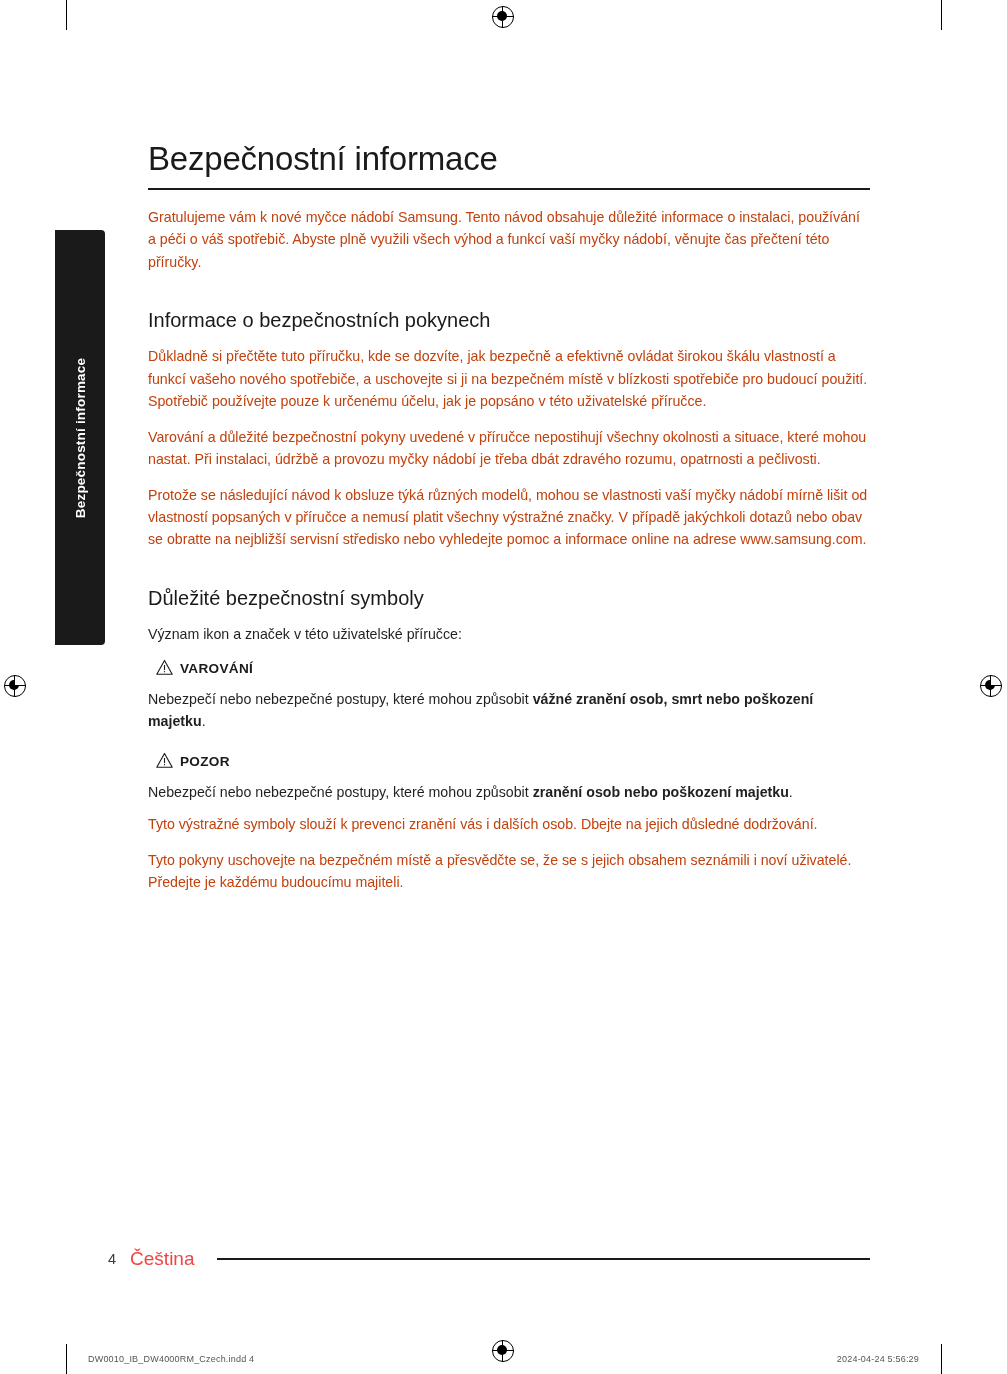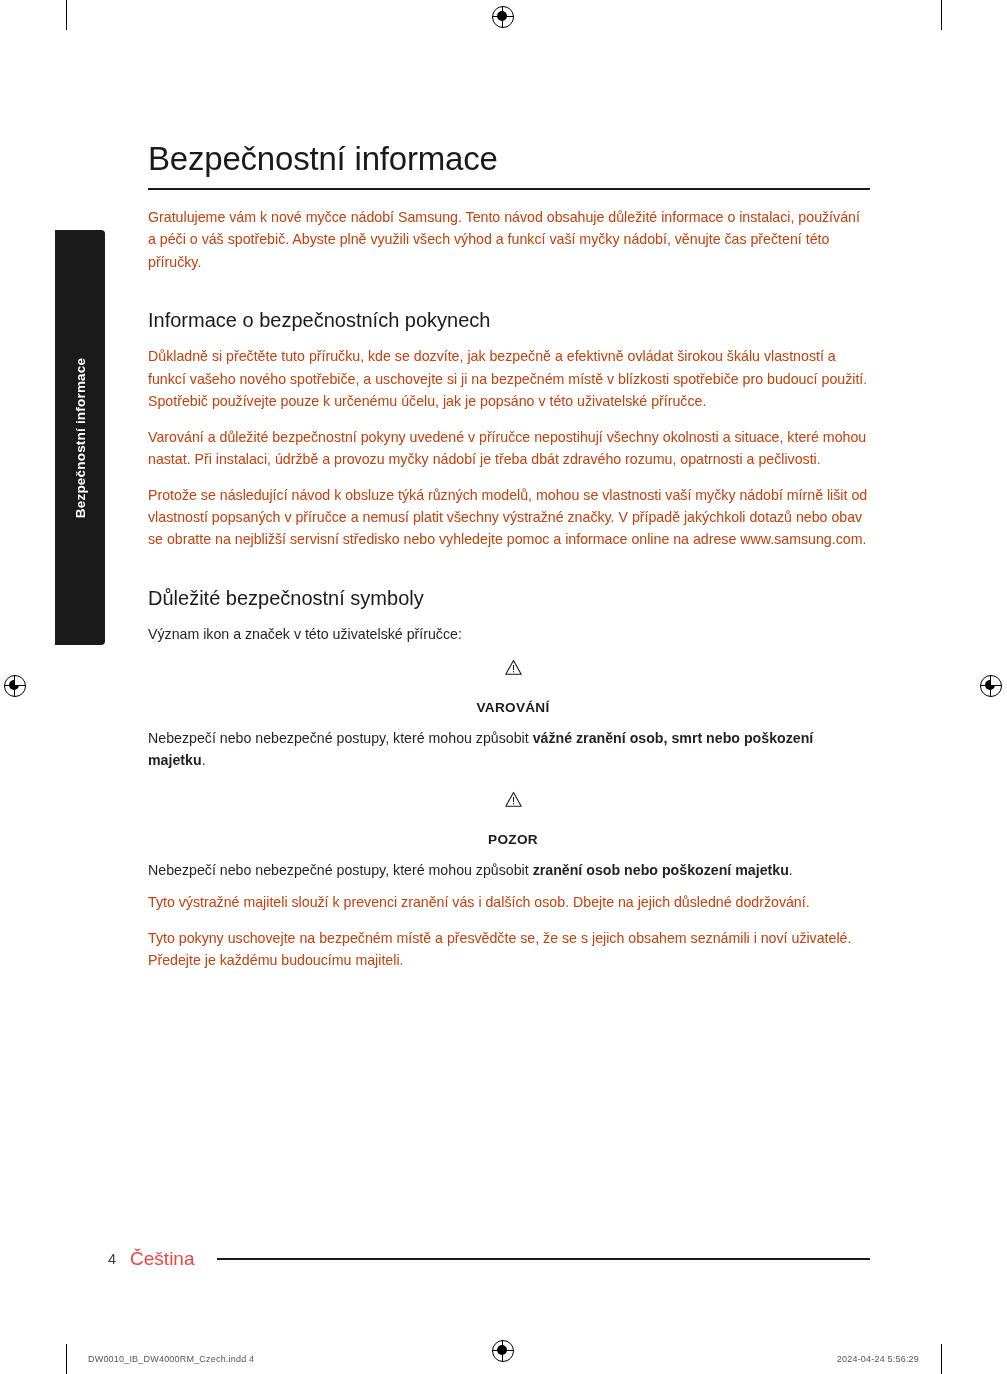--- a/index.html
+++ b/index.html
@@ -121,25 +121,24 @@
     line-height: 1.58;
     margin: 0 0 14px 0;
   }
 
   
   .symbol-block {
     margin: 0 0 10px 0;
   }
   .symbol-head {
     display: flex;
-    align-items: center;
-    gap: 24px;
+    align-items: flex-end;
+    gap: 7px;
     margin: 0 0 6px 0;
     padding-left: 8px;
-    flex-direction: column;
   }
   .symbol-head .glyph {
     display: inline-block;
     width: 17px;
     height: 17px;
     flex: 0 0 17px;
   }
   .symbol-head .label {
     font-size: 13.6px;
     font-weight: bold;
@@ -270,21 +269,21 @@
             <rect x="7.95" y="6" width="1.1" height="5.1" fill="#1a1a1a"></rect>
             <rect x="7.95" y="12.1" width="1.1" height="1.2" fill="#1a1a1a"></rect>
           </svg>
         </span>
         <span class="label">POZOR</span>
       </div>
       <p class="symbol-body"><span>Nebezpečí nebo nebezpečné postupy, které mohou způsobit </span><b>zranění osob nebo poškození majetku</b><span>.</span></p>
     </div>
 
 
-    <p class="body-text spaced-top">Tyto výstražné majiteli slouží k prevenci zranění vás i dalších osob. Dbejte na jejich důsledné dodržování.</p>
+    <p class="body-text spaced-top">Tyto výstražné symboly slouží k prevenci zranění vás i dalších osob. Dbejte na jejich důsledné dodržování.</p>
     <p class="body-text">Tyto pokyny uschovejte na bezpečném místě a přesvědčte se, že se s jejich obsahem seznámili i noví uživatelé. Předejte je každému budoucímu majiteli.</p>
 
   </div>
 
   <div class="footer">
     <span class="pg-num">4</span>
     <span class="lang">Čeština</span>
     <span class="rule"></span>
   </div>
 

